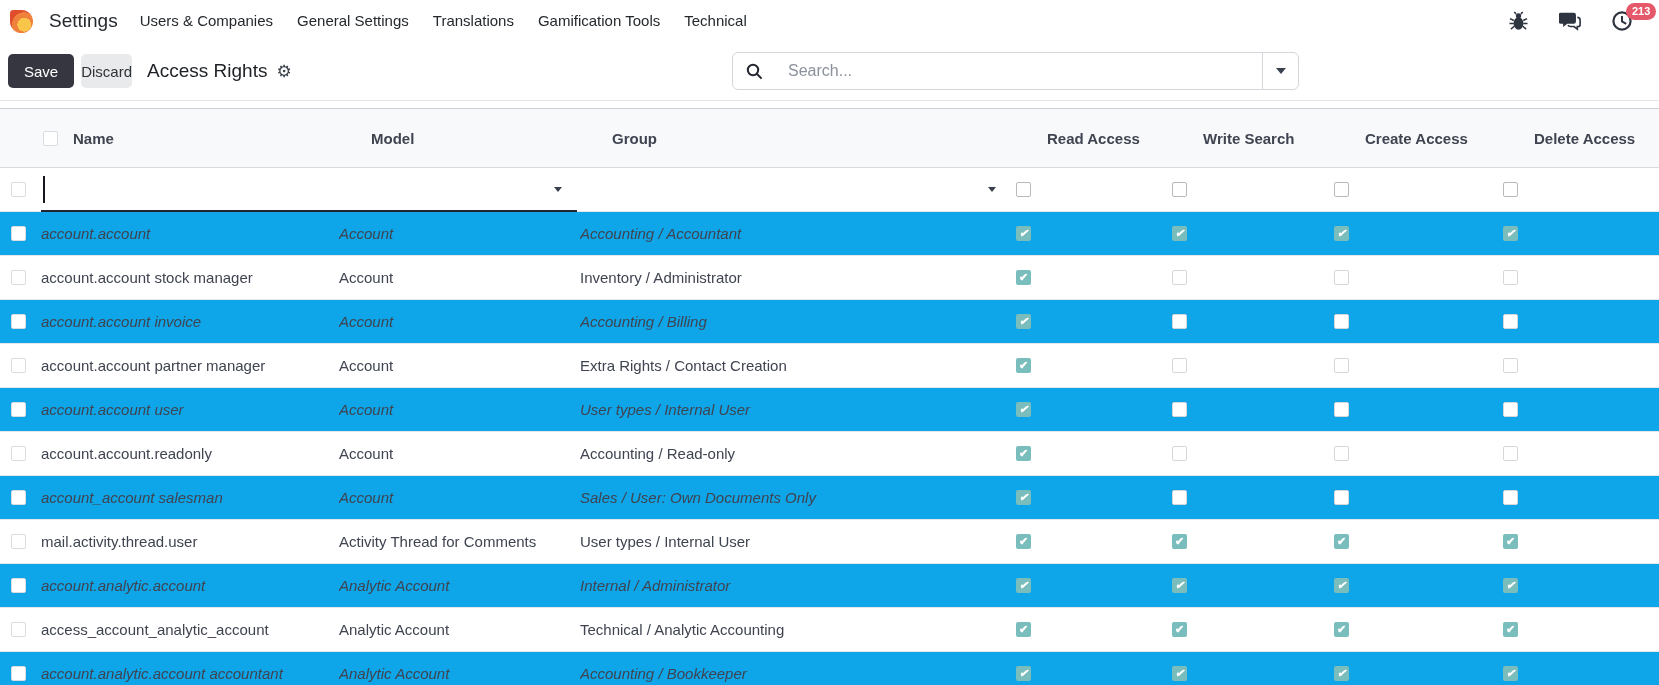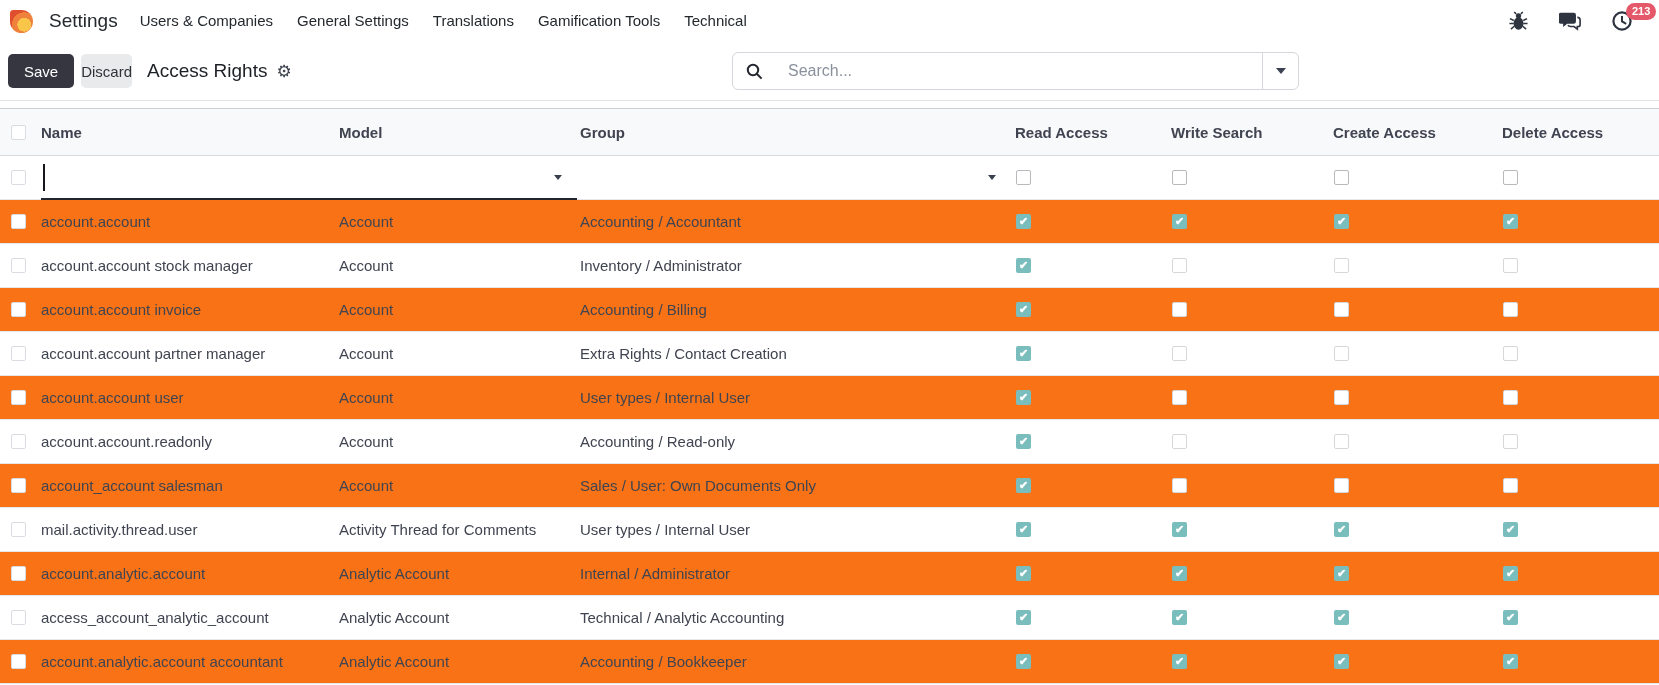--- a/index.html
+++ b/index.html
@@ -35,27 +35,27 @@
                   font-family: inherit; color: #3f4450; background: transparent; }
   .search-input::placeholder { color: #8a919c; }
   .search-caret { width: 36px; align-self: stretch; border-left: 1px solid #d4d7db; display: flex;
                   align-items: center; justify-content: center; cursor: pointer; }
   .tri-down { width: 0; height: 0; border-left: 5px solid transparent; border-right: 5px solid transparent;
               border-top: 6px solid #3a4150; }
 
   
   .tbl { margin-top: 7px; }
   .grid-cols { display: grid; grid-template-columns: 41px 298px 241px 435px 156px 162px 169px 157px; }
-  .thead { height: 48px; align-items: center; background: #f8f9fa; border-top: 1px solid #cdd0d4;
-           border-bottom: 1px solid #d8dbdf; }
+  .thead { height: 60px; align-items: center; background: #f8f9fa; border-top: 1px solid #cdd0d4;
+           border-bottom: 1px solid #d8dbdf; padding-left: 32px; }
   .hcell { font-size: 15px; font-weight: 700; color: #3f4450; cursor: pointer; }
   .sel-cell { padding-left: 11px; display: flex; align-items: center; }
   .row { height: 44px; align-items: center; border-bottom: 1px solid #e5e7ea; font-size: 15px;
          color: #3f4450; position: relative; background: #fff; cursor: pointer; }
-  .row.striped { background: #f97316; }
+  .row.striped { background: #0ea5e9; font-style: italic; }
   .tcell { overflow: hidden; white-space: nowrap; }
   .acell { display: flex; align-items: center; padding-left: 1px; }
 
   .cb { width: 15px; height: 15px; border-radius: 2px; display: inline-block; }
   .cb.off { background: #fff; border: 1px solid #d5d7da; }
   .cb.off.edit { border: 1px solid #b7b9bd; }
   .cb.sel { background: #fff; border: 1px solid #dadce1; }
   .cb.on { background: var(--checkbox-checked, #7abdbd); color: #fff; font-size: 11px; line-height: 15px;
            text-align: center; font-weight: 700; }
 

